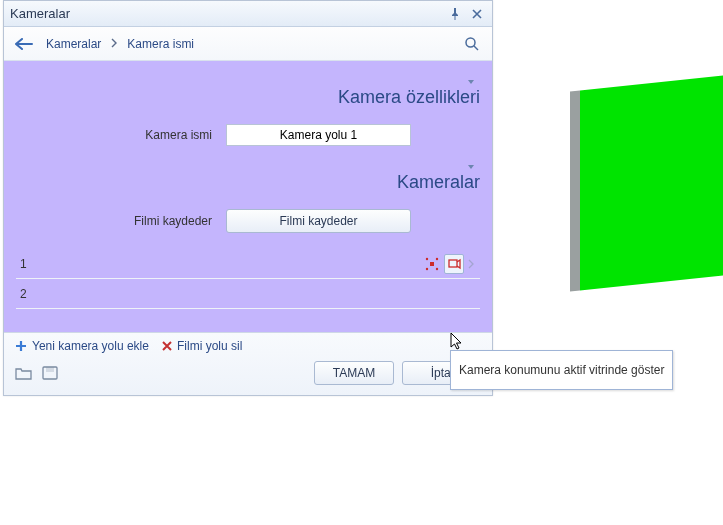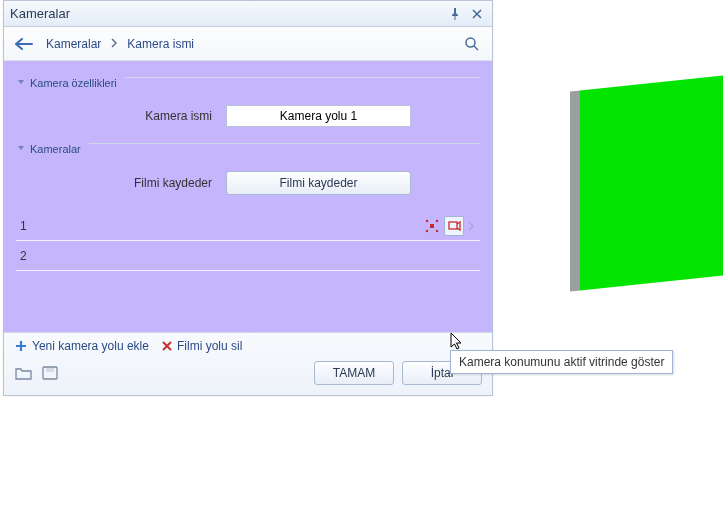--- a/index.html
+++ b/index.html
@@ -75,24 +75,25 @@
     cursor: pointer;
     display:flex; align-items:center; justify-content:center;
   }
   .content {
     flex: 1;
     overflow: auto;
     padding: 10px 12px 0 12px;
   }
   .section-header {
     display: flex;
-    align-items: flex-start;
+    align-items: flex-end;
     color: #2b4a86;
-    font-size: 11px;
+    font-size: 18px;
     margin: 6px 0 10px 0;
+    flex-direction: column;
   }
   .section-header .tri {
     width: 10px; height: 10px;
     margin-right: 4px;
     cursor: pointer;
     display:flex; align-items:center; justify-content:center;
   }
   .section-header .line {
     flex: 1;
     height: 1px;
@@ -200,21 +201,21 @@
     display:flex; align-items:center; justify-content:center;
     cursor:pointer;
   }
   .footer-buttons { margin-left:auto; display:flex; gap:8px; }
   .tooltip {
     position: absolute;
     left: 450px;
     top: 350px;
     background: #fff;
     border: 1px solid #9fb4d6;
-    padding: 4px 8px;
+    padding: 12px 8px;
     font-size: 12px;
     color: #333;
     box-shadow: 1px 1px 2px rgba(0,0,0,.15);
     white-space: nowrap;
     z-index: 100;
   }
   .viewport {
     position: absolute;
     left: 498px; top: 0;
     right: 0; bottom: 0;

